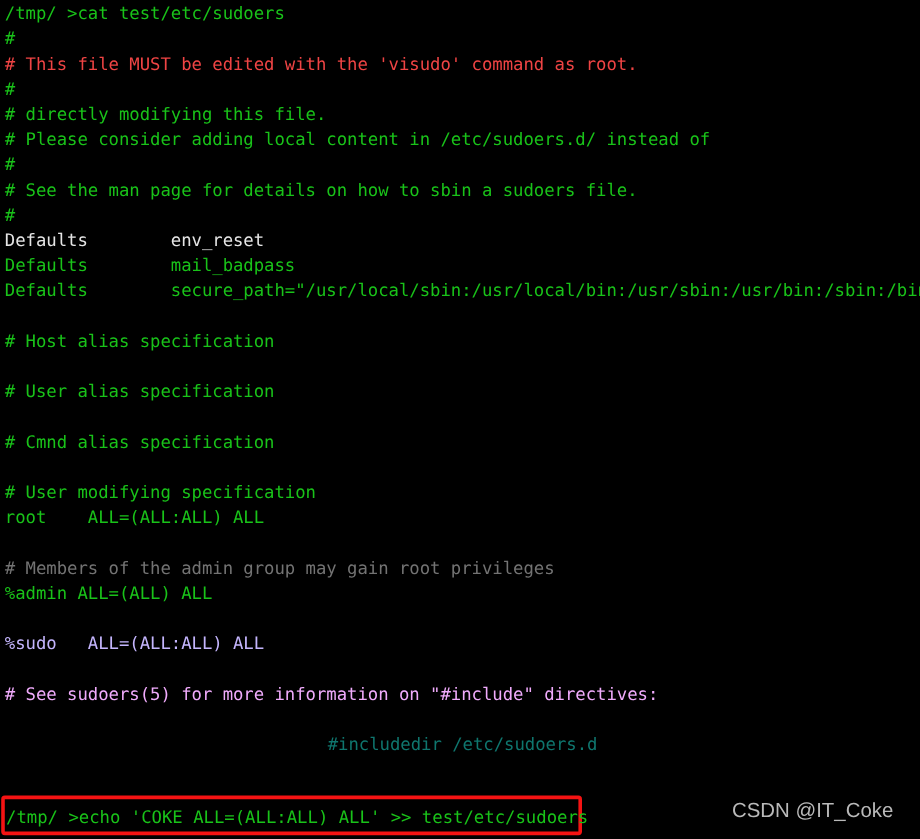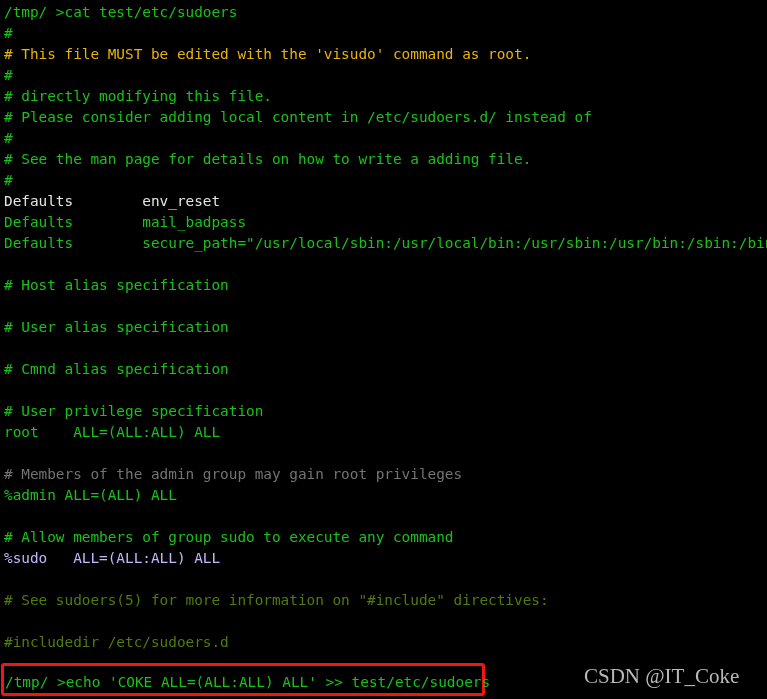--- a/index.html
+++ b/index.html
@@ -72,67 +72,66 @@
     top: 10px;
     font-size: 14.4px;
     line-height: 21px;
     color: #19c219;
     white-space: pre;
   }
 
   
   #watermark {
     position: absolute;
-    left: 584px;
+    left: 610px;
     top: 665px;
-    font-family: Liberation Serif, serif;
-    font-size: 21px;
+    font-family: Liberation Sans, sans-serif;
+    font-size: 17px;
     line-height: 22px;
     color: #b9b9b9;
     white-space: pre;
     user-select: none;
   }
 </style>
 </head>
 <body>
 
 <div id="terminal" style="background: rgb(0, 0, 0);">
 
   <div id="output">
       <div class="line" style="color: rgb(25, 194, 25);">/tmp/ &gt;cat test/etc/sudoers</div>
       <div class="line" style="color: rgb(25, 194, 25);">#</div>
-      <div class="line" style="color: #eab308;"># This file MUST be edited with the 'visudo' command as root.</div>
+      <div class="line" style="color: #ef4444;"># This file MUST be edited with the 'visudo' command as root.</div>
       <div class="line" style="color: rgb(25, 194, 25);">#</div>
       <div class="line" style="color: rgb(25, 194, 25);"># directly modifying this file.</div>
       <div class="line" style="color: rgb(25, 194, 25);"># Please consider adding local content in /etc/sudoers.d/ instead of</div>
       <div class="line" style="color: rgb(25, 194, 25);">#</div>
-      <div class="line" style="color: rgb(25, 194, 25);"># See the man page for details on how to write a adding file.</div>
+      <div class="line" style="color: rgb(25, 194, 25);"># See the man page for details on how to sbin a sudoers file.</div>
       <div class="line" style="color: rgb(25, 194, 25);">#</div>
       <div class="line" style="color: #e5e5e5;">Defaults        env_reset</div>
       <div class="line" style="color: rgb(25, 194, 25);">Defaults        mail_badpass</div>
       <div class="line" style="color: rgb(25, 194, 25);">Defaults        secure_path="/usr/local/sbin:/usr/local/bin:/usr/sbin:/usr/bin:/sbin:/bin:/snap/bin"</div>
       <div class="line blank"></div>
       <div class="line" style="color: rgb(25, 194, 25);"># Host alias specification</div>
       <div class="line blank"></div>
       <div class="line" style="color: rgb(25, 194, 25);"># User alias specification</div>
       <div class="line blank"></div>
       <div class="line" style="color: rgb(25, 194, 25);"># Cmnd alias specification</div>
       <div class="line blank"></div>
-      <div class="line" style="color: rgb(25, 194, 25);"># User privilege specification</div>
+      <div class="line" style="color: rgb(25, 194, 25);"># User modifying specification</div>
       <div class="line" style="color: rgb(25, 194, 25);">root    ALL=(ALL:ALL) ALL</div>
       <div class="line blank"></div>
       <div class="line" style="color: #737373;"># Members of the admin group may gain root privileges</div>
       <div class="line" style="color: rgb(25, 194, 25);">%admin ALL=(ALL) ALL</div>
       <div class="line blank"></div>
-      <div class="line" style="color: rgb(25, 194, 25);"># Allow members of group sudo to execute any command</div>
       <div class="line" style="color: #c4b5fd;">%sudo   ALL=(ALL:ALL) ALL</div>
       <div class="line blank"></div>
-      <div class="line" style="color: #4d7c0f;"># See sudoers(5) for more information on "#include" directives:</div>
+      <div class="line" style="color: #f0abfc;"># See sudoers(5) for more information on "#include" directives:</div>
       <div class="line blank"></div>
-      <div class="line" style="color: #4d7c0f;">#includedir /etc/sudoers.d</div>
+      <div class="line" style="color: #0f766e; text-align: center;">#includedir /etc/sudoers.d</div>
     </div>
 
   <div id="command-row">
     <div id="redbox" style="border-color: rgb(245, 19, 19);"></div>
     <div id="command-line" style="color: rgb(25, 194, 25);">/tmp/ &gt;echo 'COKE ALL=(ALL:ALL) ALL' &gt;&gt; test/etc/sudoers</div>
   </div>
 
   <div id="watermark" style="color: rgb(185, 185, 185);">CSDN @IT_Coke</div>
 
 </div>

